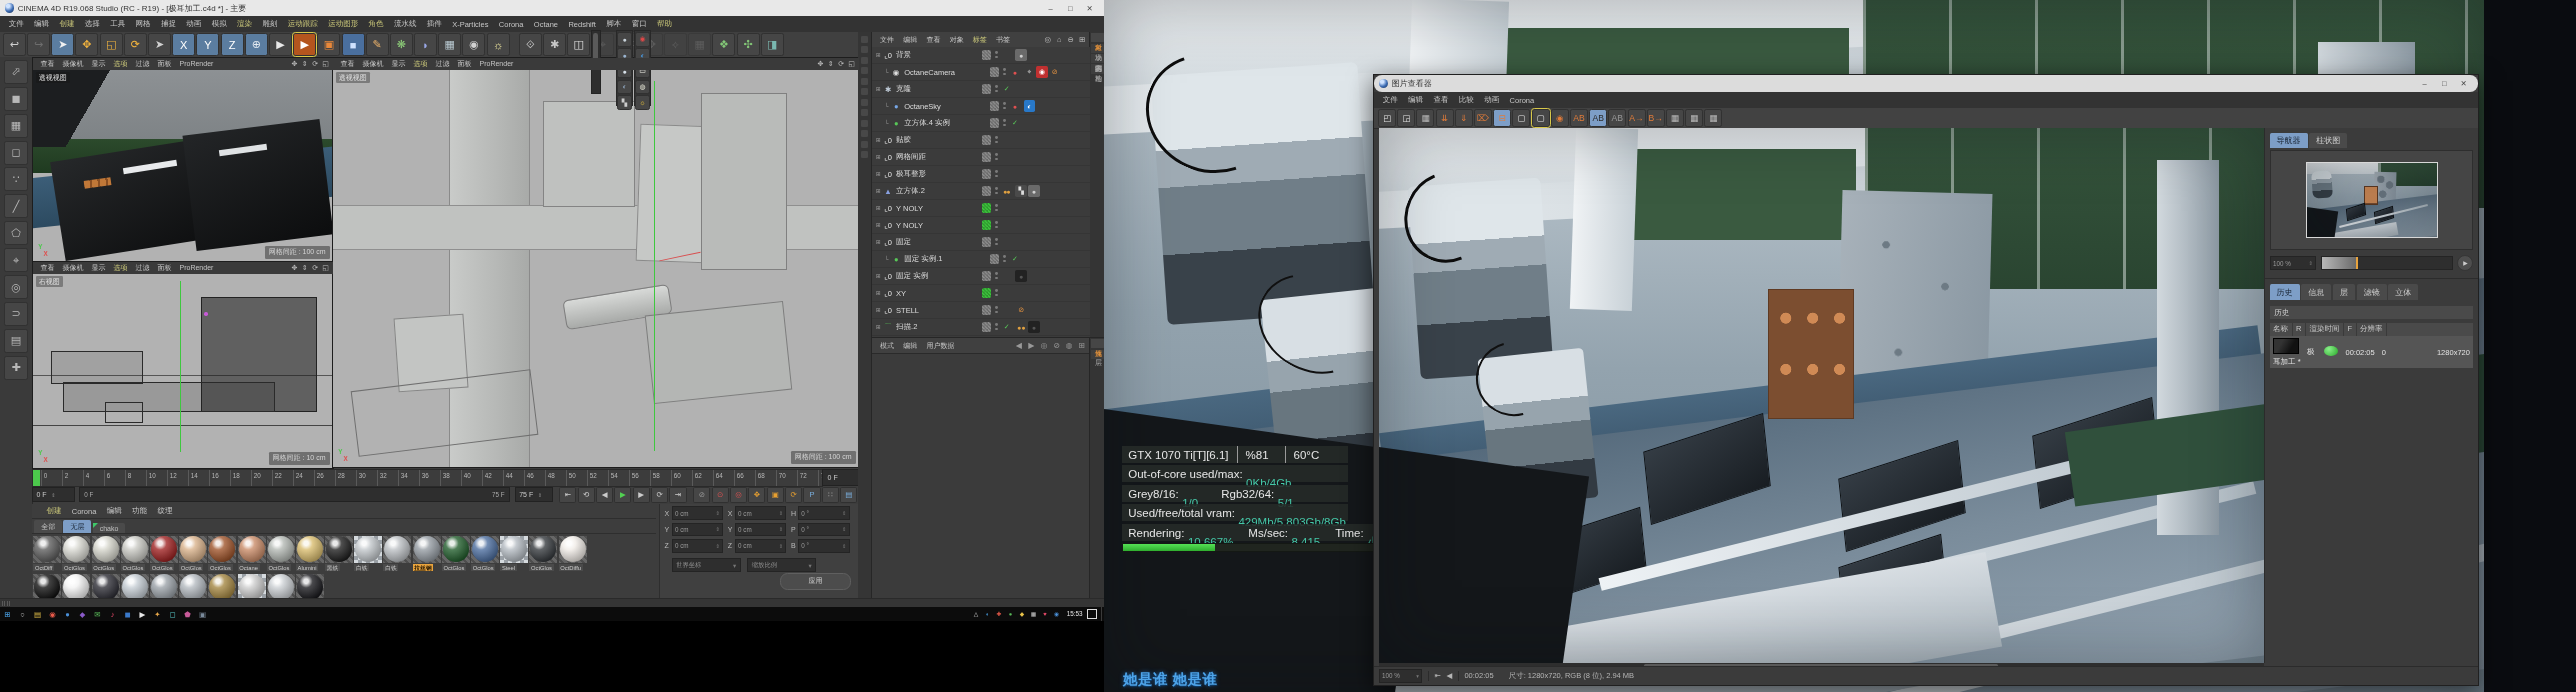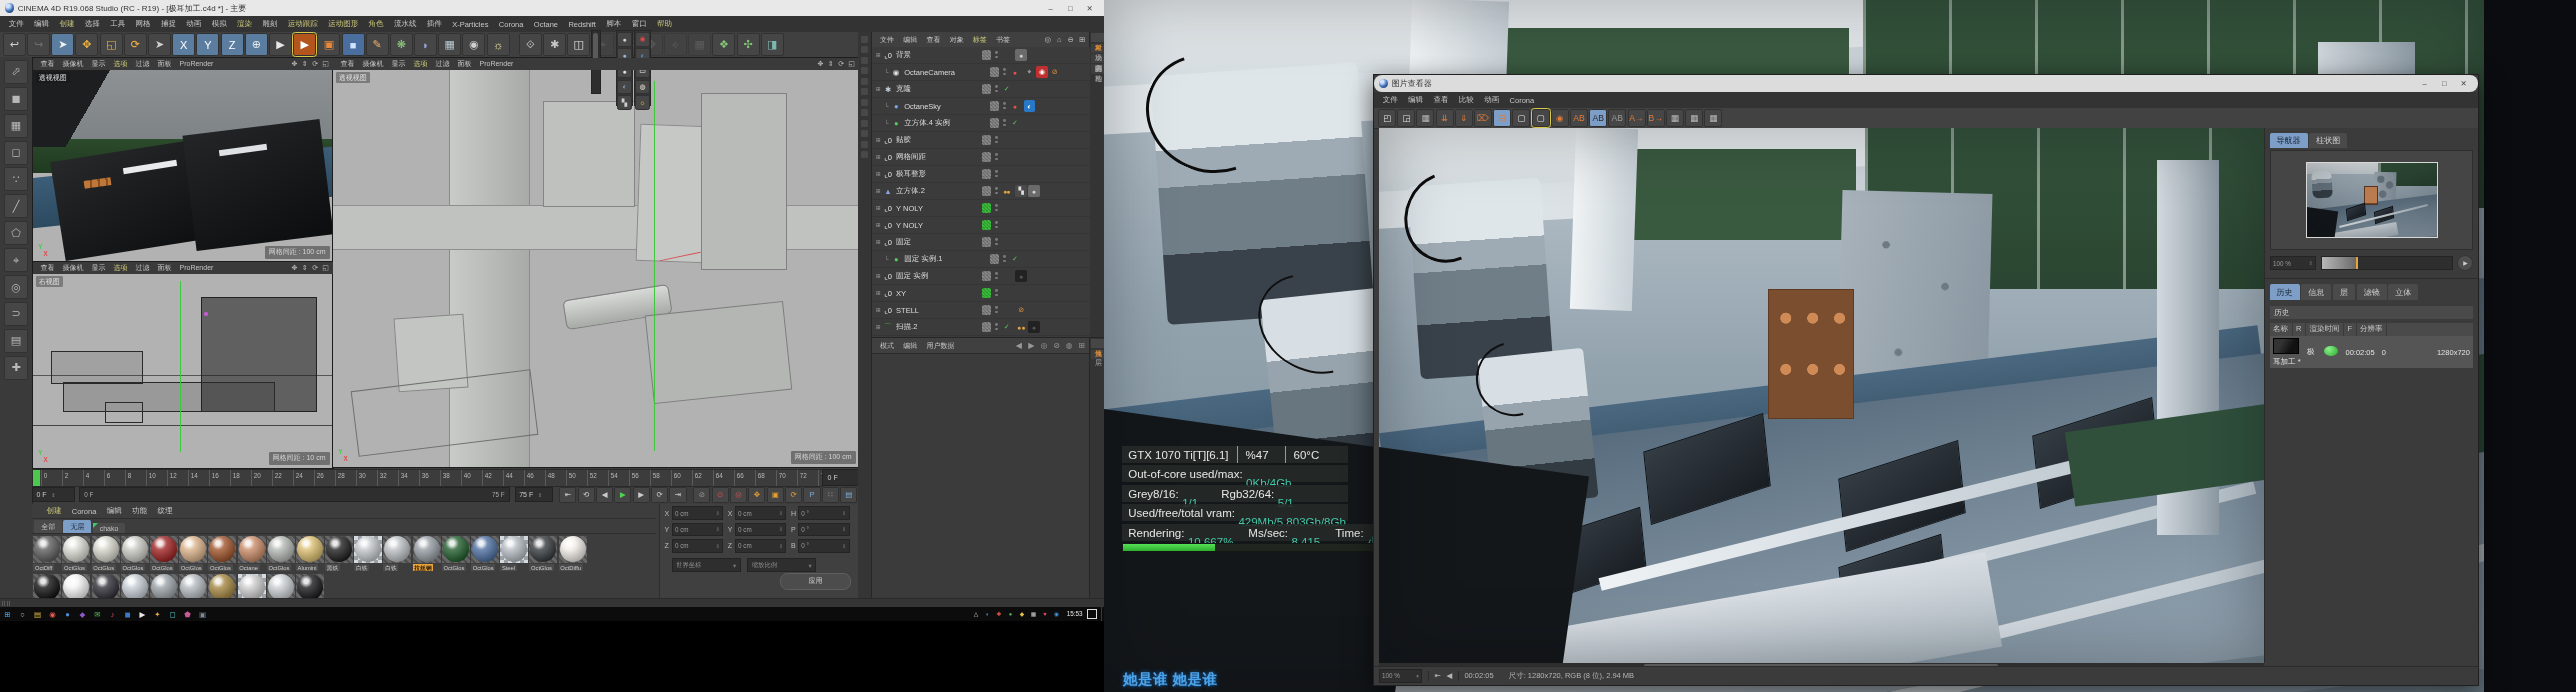--- a/index.html
+++ b/index.html
@@ -1096,30 +1096,30 @@
         <div class="s-rail r3"></div>
       <div class="s-front"></div>
         <div class="s-dark"></div>
         <div class="s-rcol"></div>
         <div class="s-rgrn"></div>
     </div>
 
     <div>
       <div class="statbox" style="left:18.4px;top:446px;width:214px;height:17px;">
         <span>GTX 1070 Ti[T][6.1]</span>
-        <span class="statcell">%47</span>
+        <span class="statcell">%81</span>
         <span class="statcell">60°C</span>
       </div>
       <div class="statbox" style="left:18.4px;top:465px;width:214px;height:17px;">
         <span>Out-of-core used/max:</span>
           <span class="statval">0Kb/4Gb</span>
       </div>
       <div class="statbox" style="left:18.4px;top:485px;width:214px;height:17px;">
         <span>Grey8/16:</span>
-          <span class="statval">1/1</span>
+          <span class="statval">1/0</span>
         <span style="width:23px;"></span>
         <span>Rgb32/64:</span>
           <span class="statval">5/1</span>
       </div>
       <div class="statbox" style="left:18.4px;top:504px;width:214px;height:17px;">
         <span>Used/free/total vram:</span>
           <span class="statval">429Mb/5.803Gb/8Gb</span>
       </div>
       <div class="statbox" style="left:18.4px;top:524px;width:285px;height:17px;">
         <span>Rendering:</span>

